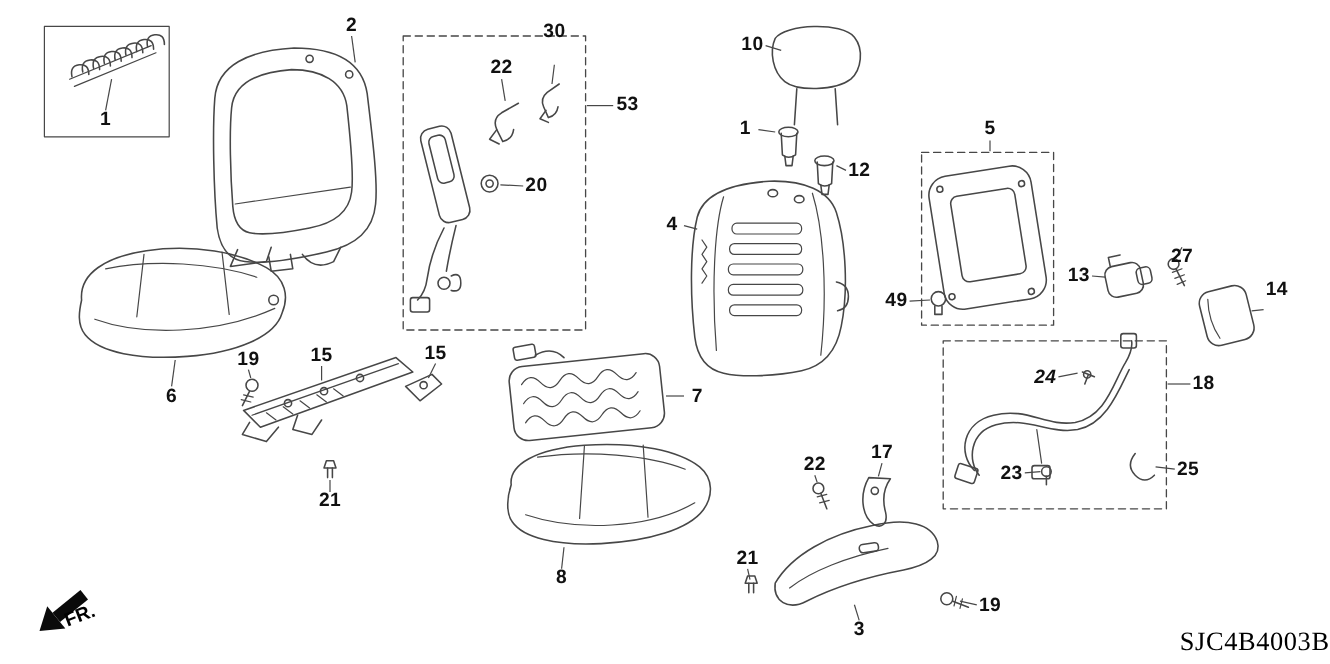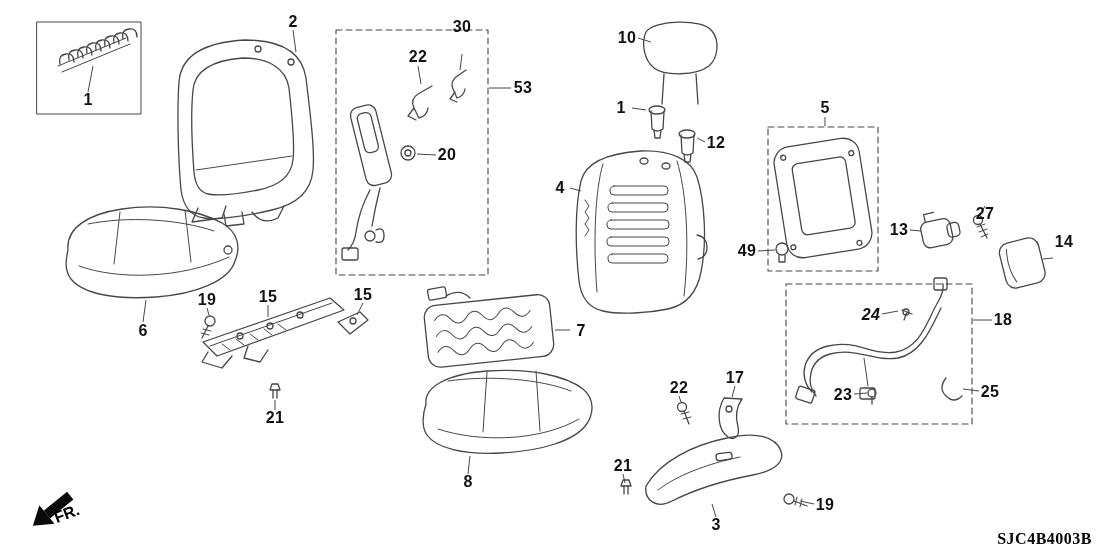--- a/index.html
+++ b/index.html
@@ -19,23 +19,23 @@
     position:absolute; transform:translate(-50%,-50%);
     font-size:16px; font-weight:600; color:#111; letter-spacing:.3px;
     white-space:nowrap;
   }
   .fr-label {
     position:absolute; left:54px; top:505px;
     font-weight:700; font-size:16px; color:#000;
     transform:rotate(-21deg);
   }
   .diagram-code {
-    position:absolute; right:16px; bottom:5px;
+    position:absolute; right:0; bottom:5px;
     font-family:"Liberation Serif", serif;
-    font-weight:700; font-size:16px; color:#000; letter-spacing:.5px;
+    font-weight:400; font-size:22px; color:#000; letter-spacing:.5px;
   }
 </style>
 </head>
 <body>
 
 <div class="stage">
 
   <svg class="art" width="1108" height="553" viewBox="0 0 1108 553">
 
     <g>

